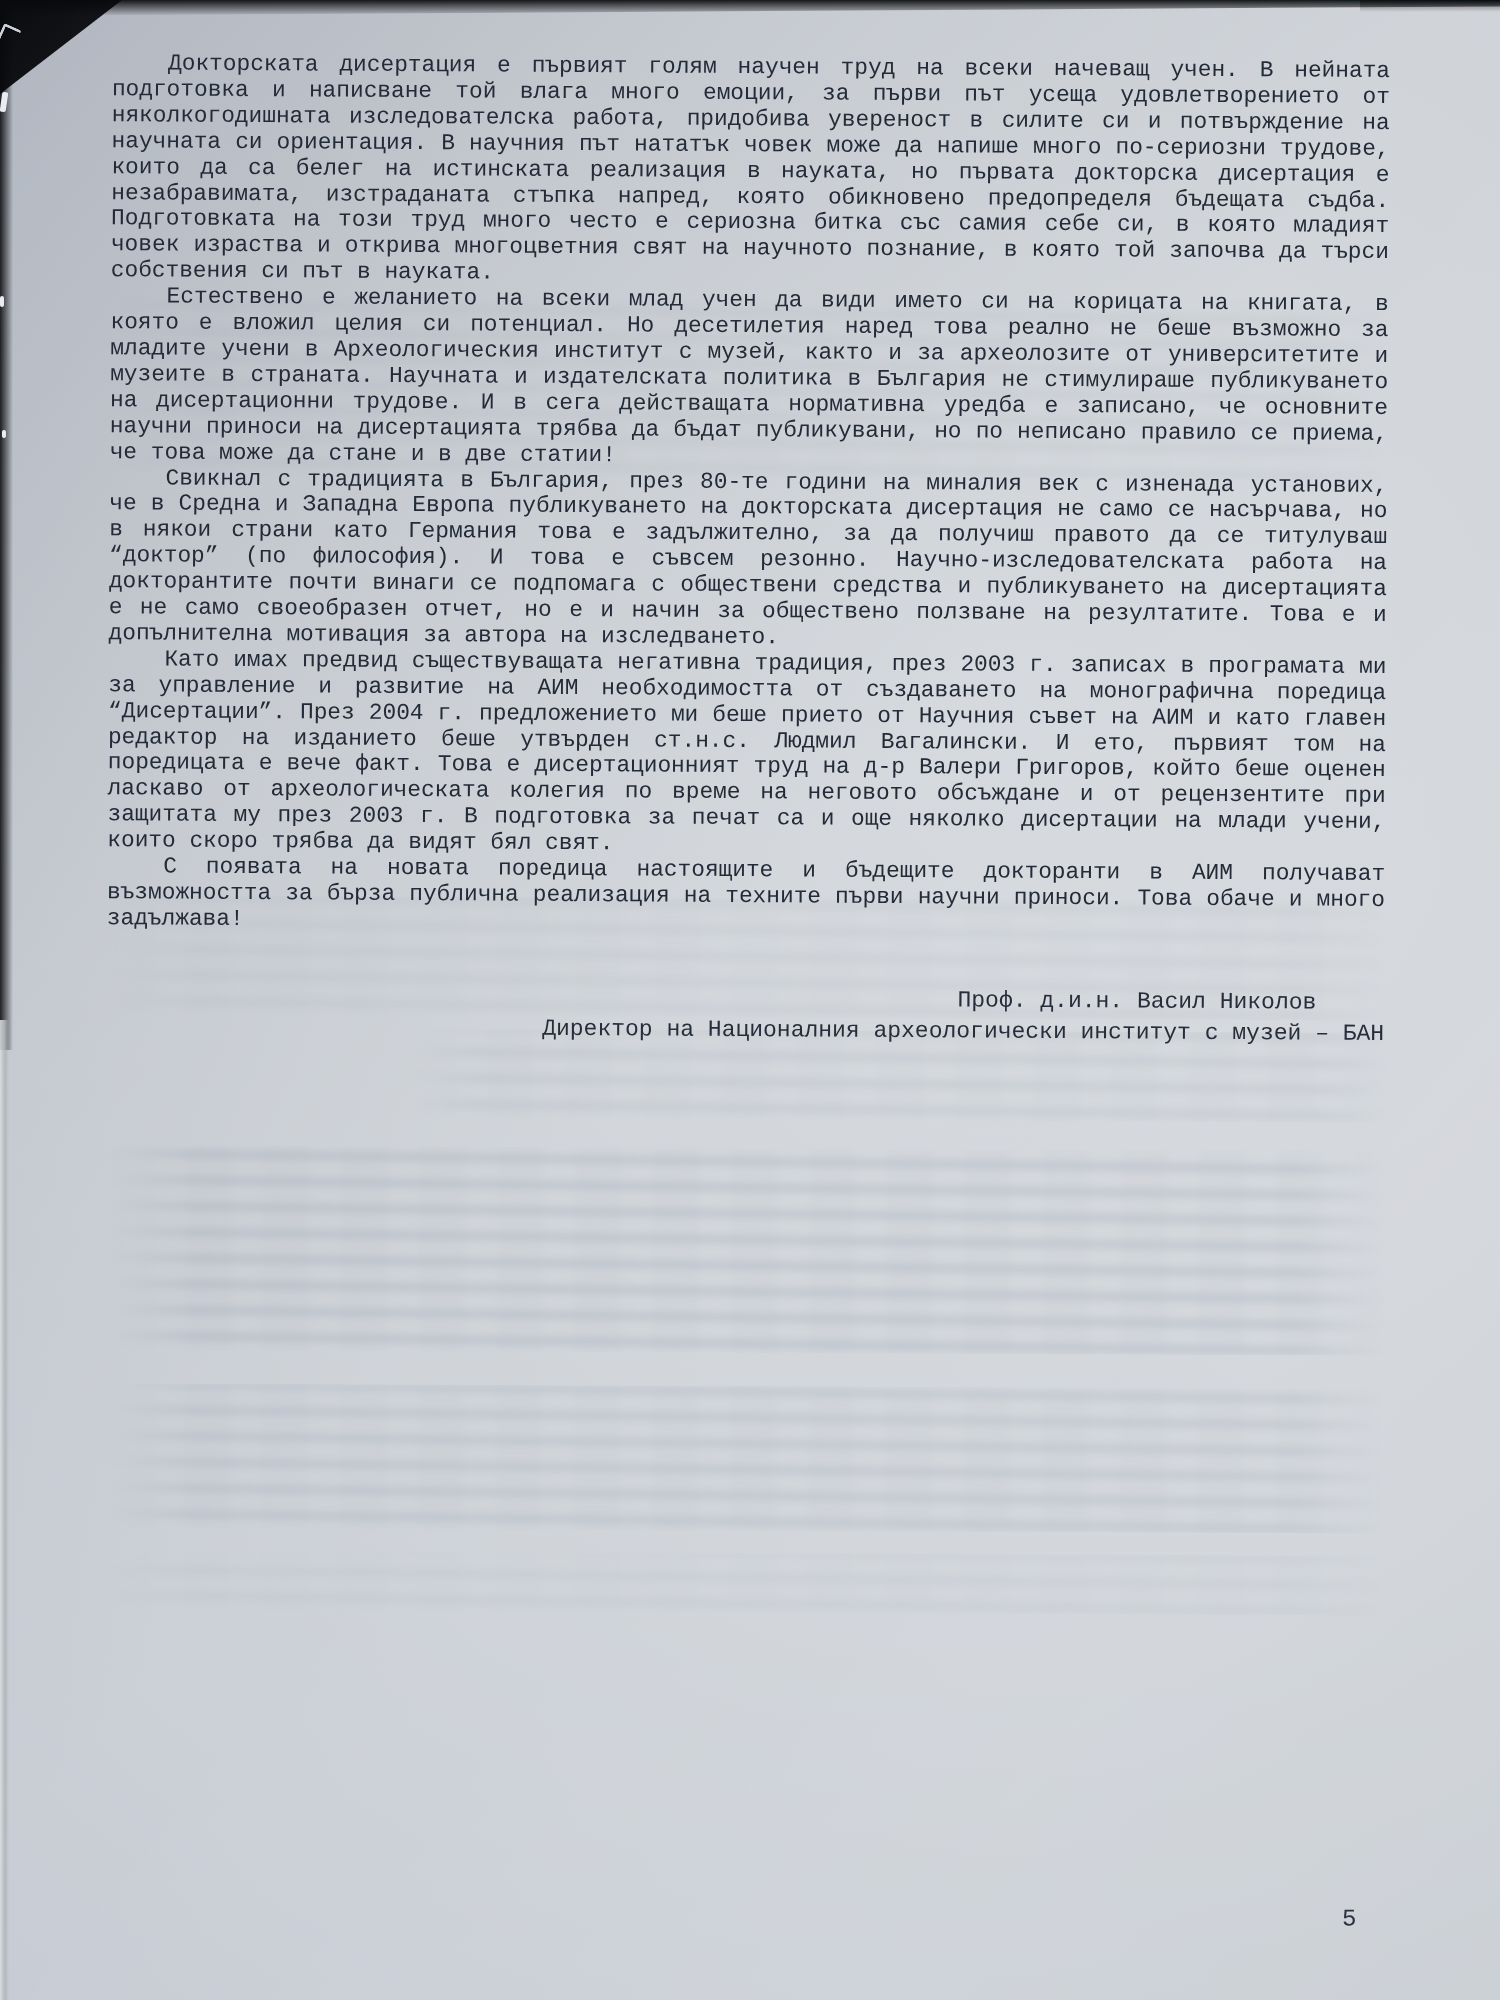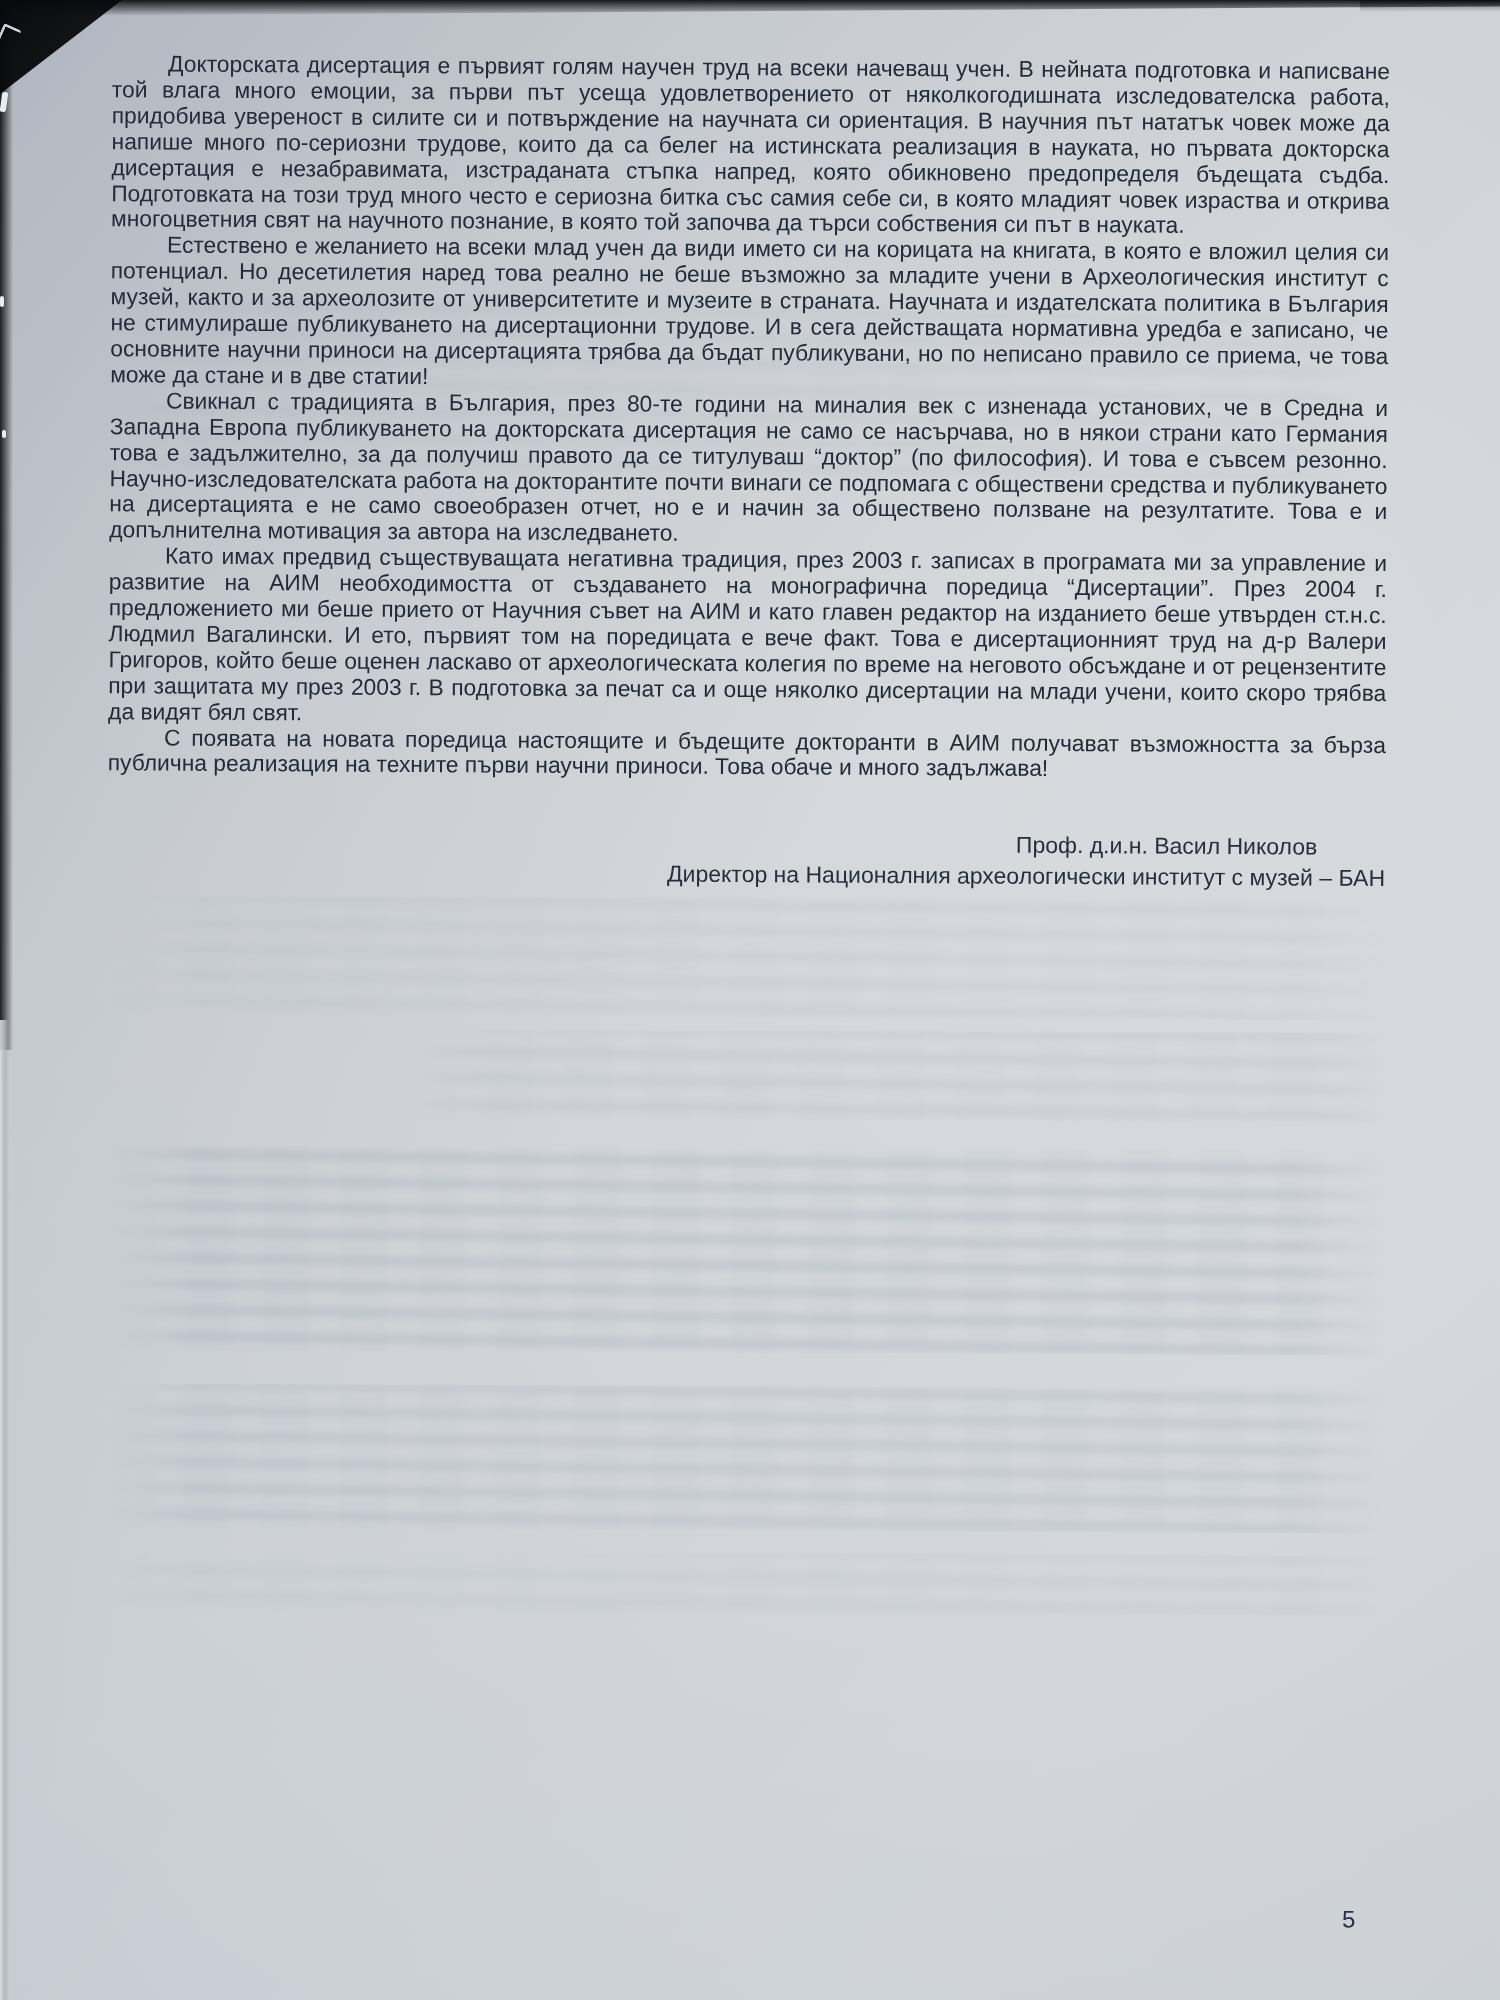--- a/index.html
+++ b/index.html
@@ -6,21 +6,21 @@
     margin: 0;
     padding: 0;
     background: #0b0c10;
   }
   .photo {
     position: relative;
     width: 1500px;
     height: 2000px;
     overflow: hidden;
     background: #14b8a6;
-    font-family: Liberation Sans, sans-serif;
+    font-family: Liberation Mono, monospace;
   }
   
   .page {
     position: absolute;
     left: -10px;
     top: -2px;
     width: 1524px;
     height: 2014px;
     transform: rotate(0.25deg);
     transform-origin: 50% 50%;

